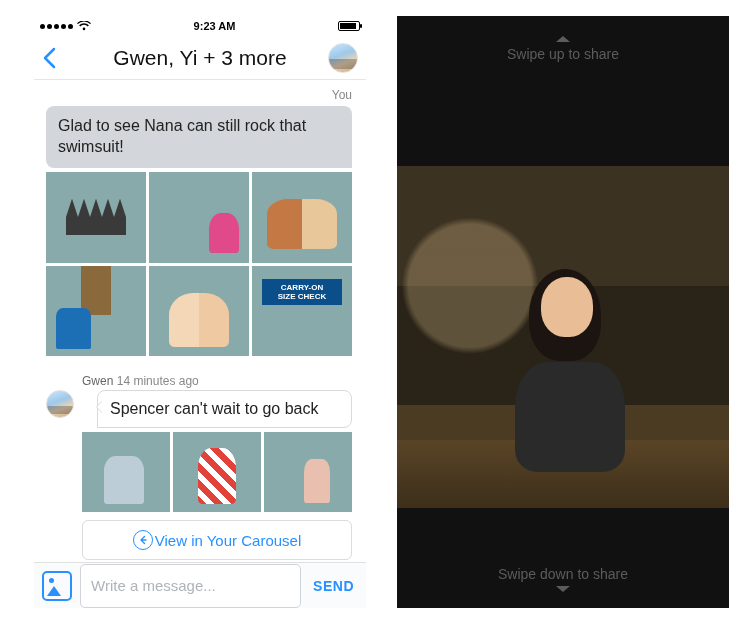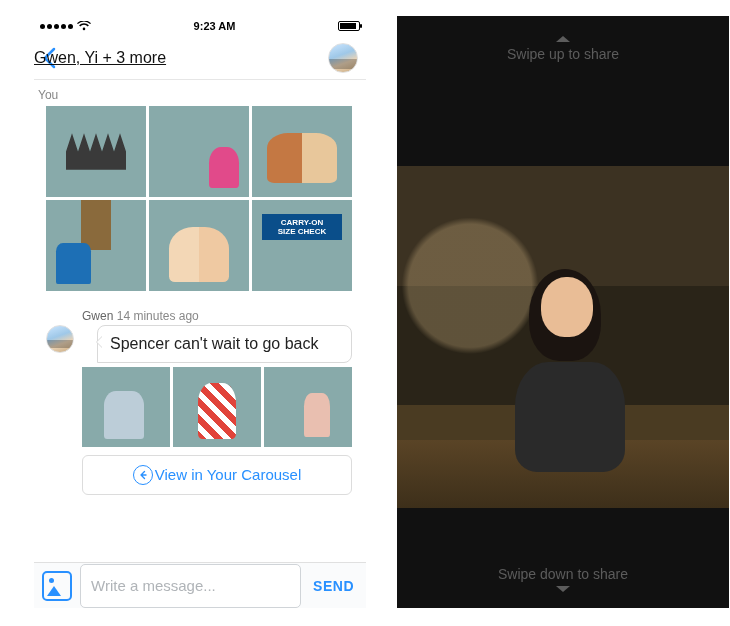--- a/index.html
+++ b/index.html
@@ -15,27 +15,27 @@
   .dot { width: 5px; height: 5px; border-radius: 50%; background: #000; }
   .wifi svg { display: block; }
   .sb-right { display: flex; align-items: center; gap: 2px; }
   .battery { width: 22px; height: 10px; border: 1px solid #000; border-radius: 2px; position: relative; }
   .battery::after { content:""; position:absolute; right:-3px; top:2px; width:2px; height:4px; background:#000; border-radius:1px; }
   .battery-fill { position:absolute; left:1px; top:1px; bottom:1px; width:80%; background:#000; }
 
   
   .navbar { height: 44px; display: flex; align-items: center; border-bottom: 1px solid #e6e6e6; padding: 0 8px; position: relative; }
   .back { color: #2890ff; display:flex; align-items:center; }
-  .navtitle { position: absolute; left: 0; right: 0; font-size: 16px; font-weight: 400; color: #111; pointer-events:none;text-decoration:underline; }
+  .navtitle { position: absolute; left: 0; right: 0; text-align: center; font-size: 21px; font-weight: 400; color: #111; pointer-events:none; }
   .avatar { width: 30px; height: 30px; border-radius: 50%; margin-left: auto; background: linear-gradient(160deg,#cbe6ff 0%, #9fc8e8 40%, #e9d3b6 65%, #c9a97e 100%); border:1px solid #e0e0e0; position: relative; overflow:hidden; }
   .avatar::after { content:""; position:absolute; left:0; top:55%; width:100%; height:10px; background:rgba(0,0,0,.25); }
 
   
   .content { flex: 1; overflow: hidden; padding: 0 4px 0 4px; position: relative; }
-  .you-label { font-size: 12px; color: #888; padding: 8px 10px 4px 0; }
+  .you-label { text-align: right; font-size: 12px; color: #888; padding: 8px 10px 4px 0; }
   .bubble-out { background: #d3d7db; color:#222; padding: 10px 12px; border-radius: 8px 8px 0 8px; font-size: 16px; line-height: 1.3; margin: 0 10px 4px 8px; position: relative; }
   .bubble-out::after { content:""; position:absolute; right:-6px; top:10px; border:6px solid transparent; border-left-color:#d3d7db; }
   .grid3 { display: grid; grid-template-columns: repeat(3, 1fr); gap: 3px; margin: 0 10px 0 8px; }
   .grid3 .thumb, .row3 .thumb { aspect-ratio: 1.1/1; background:#8aa; border-radius:0; overflow:hidden; }
   .thumb { position:relative; }
   .caption-row { display:flex; align-items:flex-end; gap:8px; margin: 18px 10px 2px 8px; }
   .small-avatar { width:28px; height:28px; border-radius:50%; background: linear-gradient(160deg,#cbe6ff 0%, #9fc8e8 40%, #e9d3b6 65%, #c9a97e 100%); border:1px solid #e0e0e0; flex-shrink:0; position:relative; overflow:hidden; }
   .small-avatar::after { content:""; position:absolute; left:0; top:55%; width:100%; height:8px; background:rgba(0,0,0,.25); }
   .meta { font-size:12px; color:#888; }
   .meta .name { color:#666; }
@@ -131,20 +131,21 @@
         <svg width="14" height="22" viewBox="0 0 14 22">
             <path d="M12 2L3 11l9 9" stroke="#2890ff" stroke-width="2.5" fill="none" stroke-linecap="round" stroke-linejoin="round"></path>
           </svg>
       </span>
       <div class="navtitle">Gwen, Yi + 3 more</div>
       <div class="avatar"></div>
     </div>
 
     <div class="content">
       <div class="you-label">You</div>
+      <div class="bubble-out">Glad to see Nana can still rock that swimsuit!</div>
       <div class="grid3">
         <div class="thumb t1"></div>
         <div class="thumb t2"></div>
         <div class="thumb t3"></div>
         <div class="thumb t4"></div>
         <div class="thumb t5"></div>
         <div class="thumb t6"></div>
       </div>
 
       <div class="caption-row">

